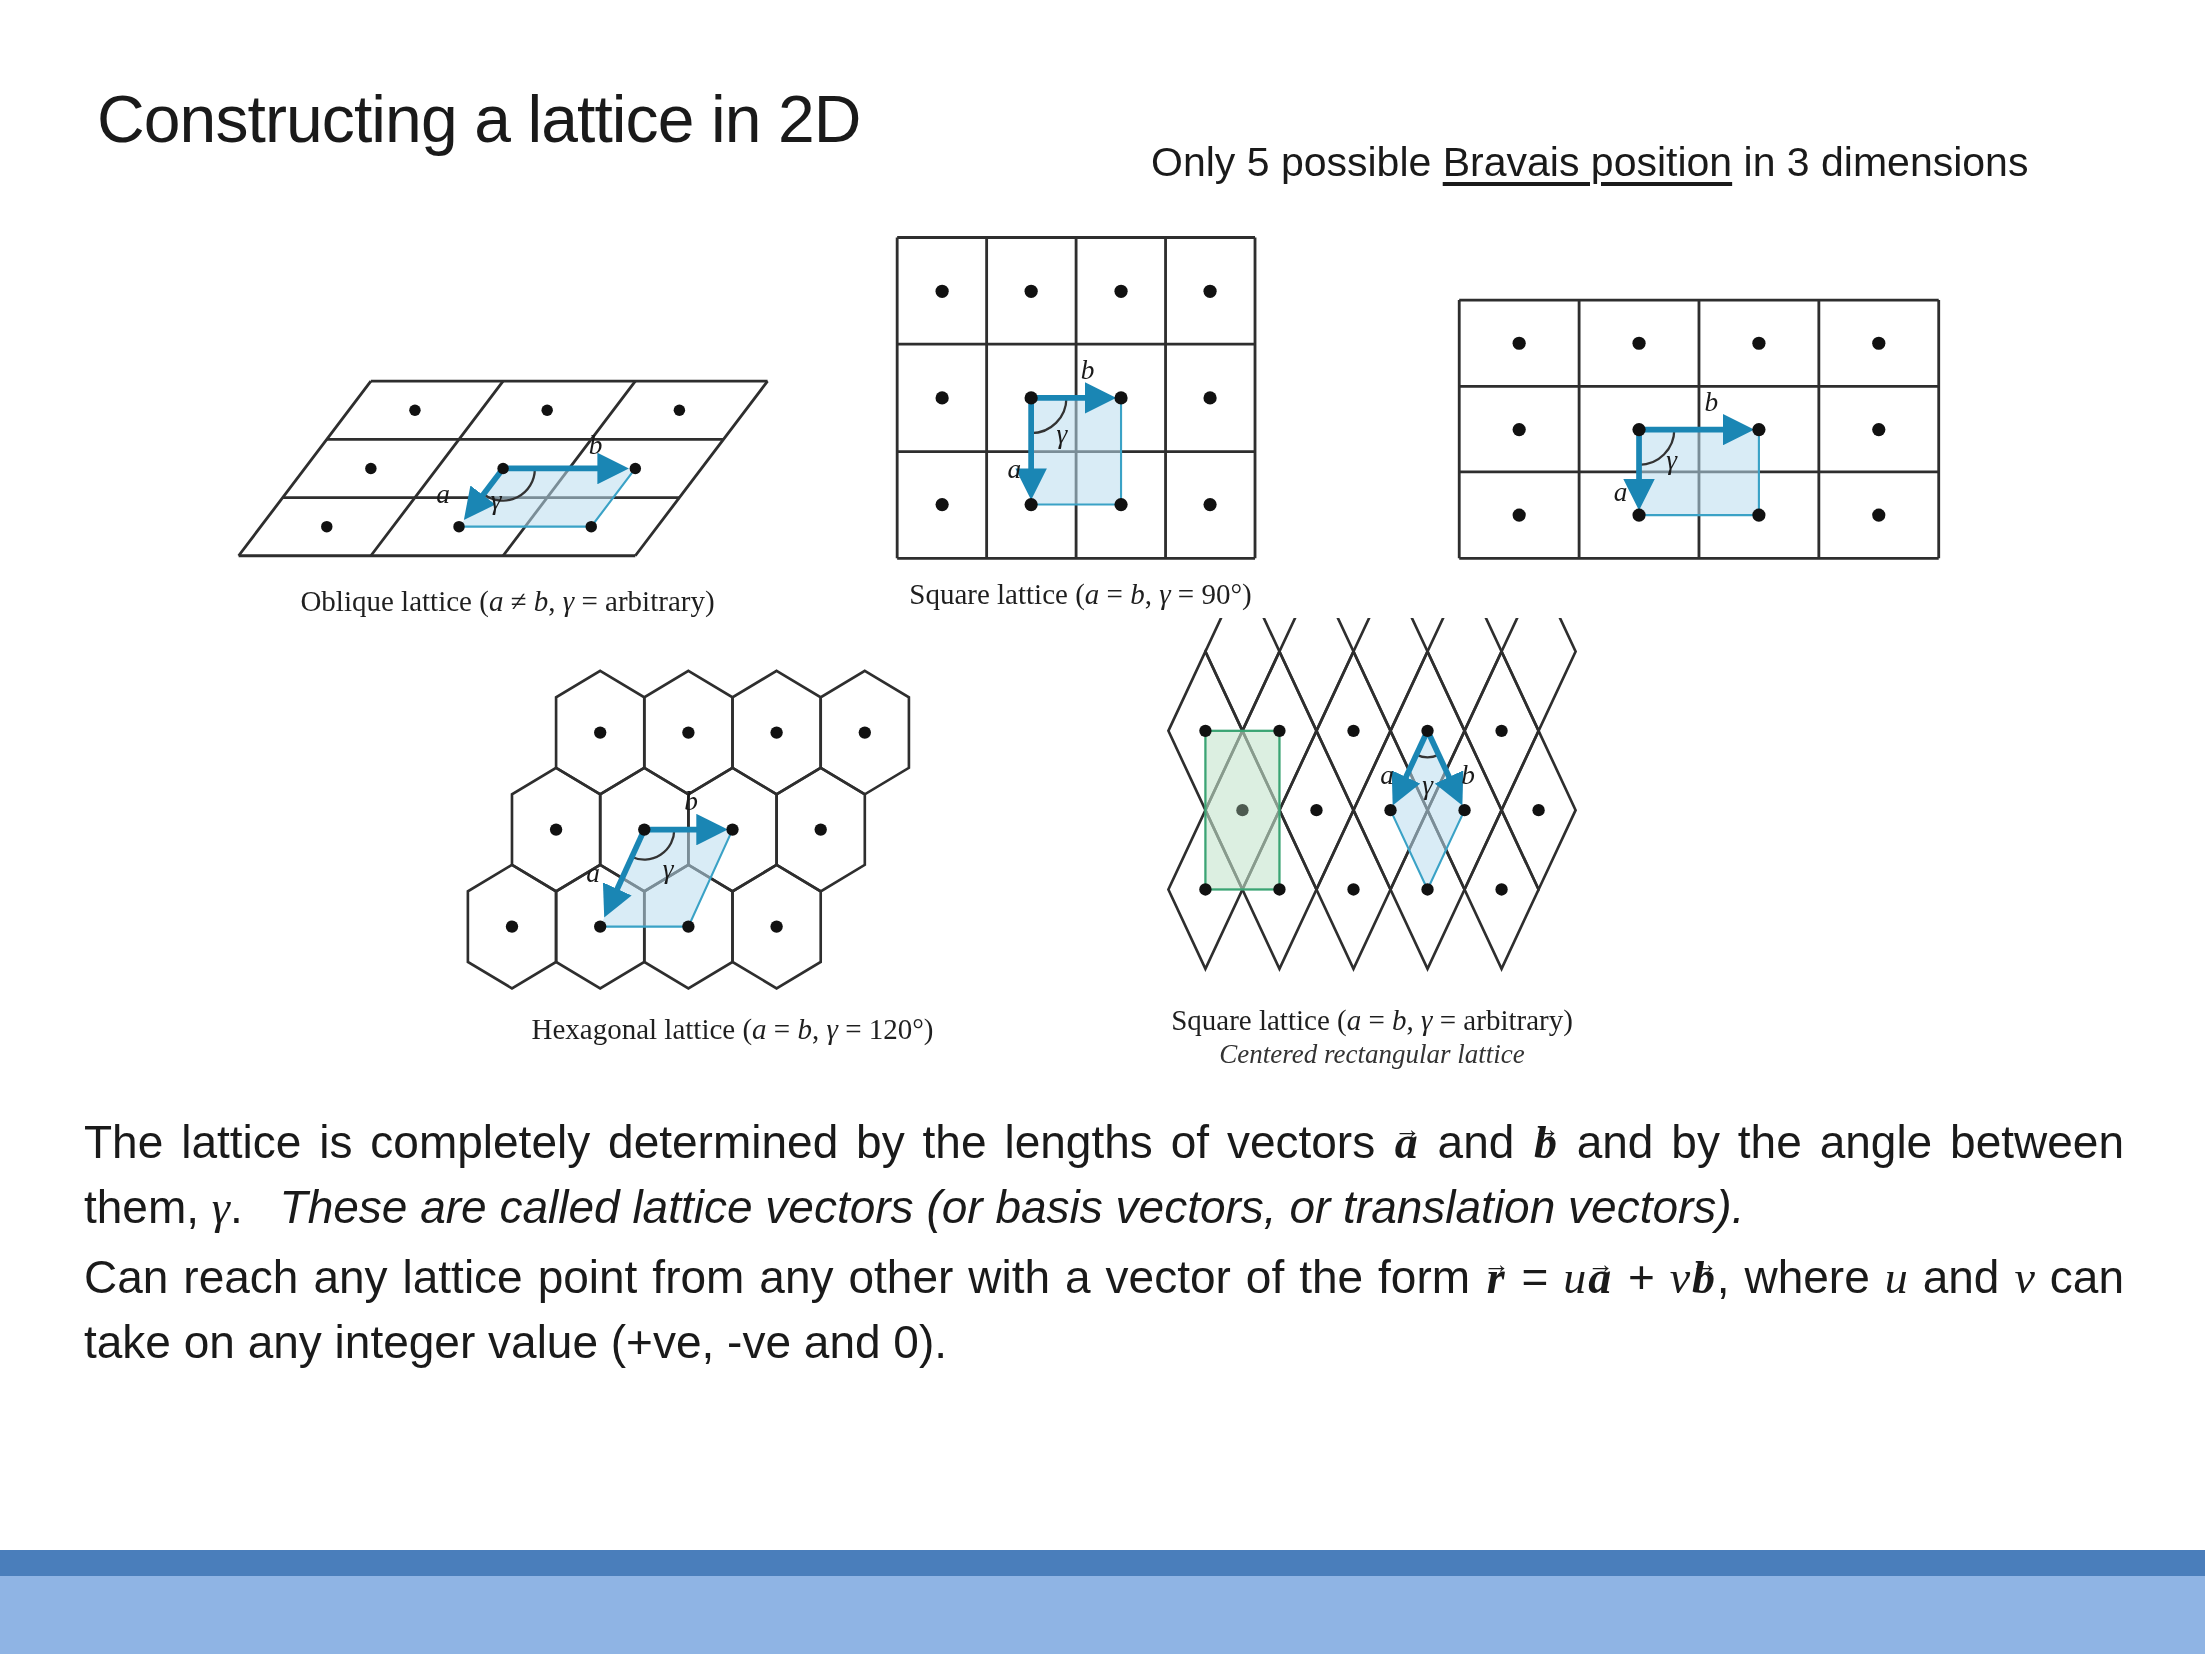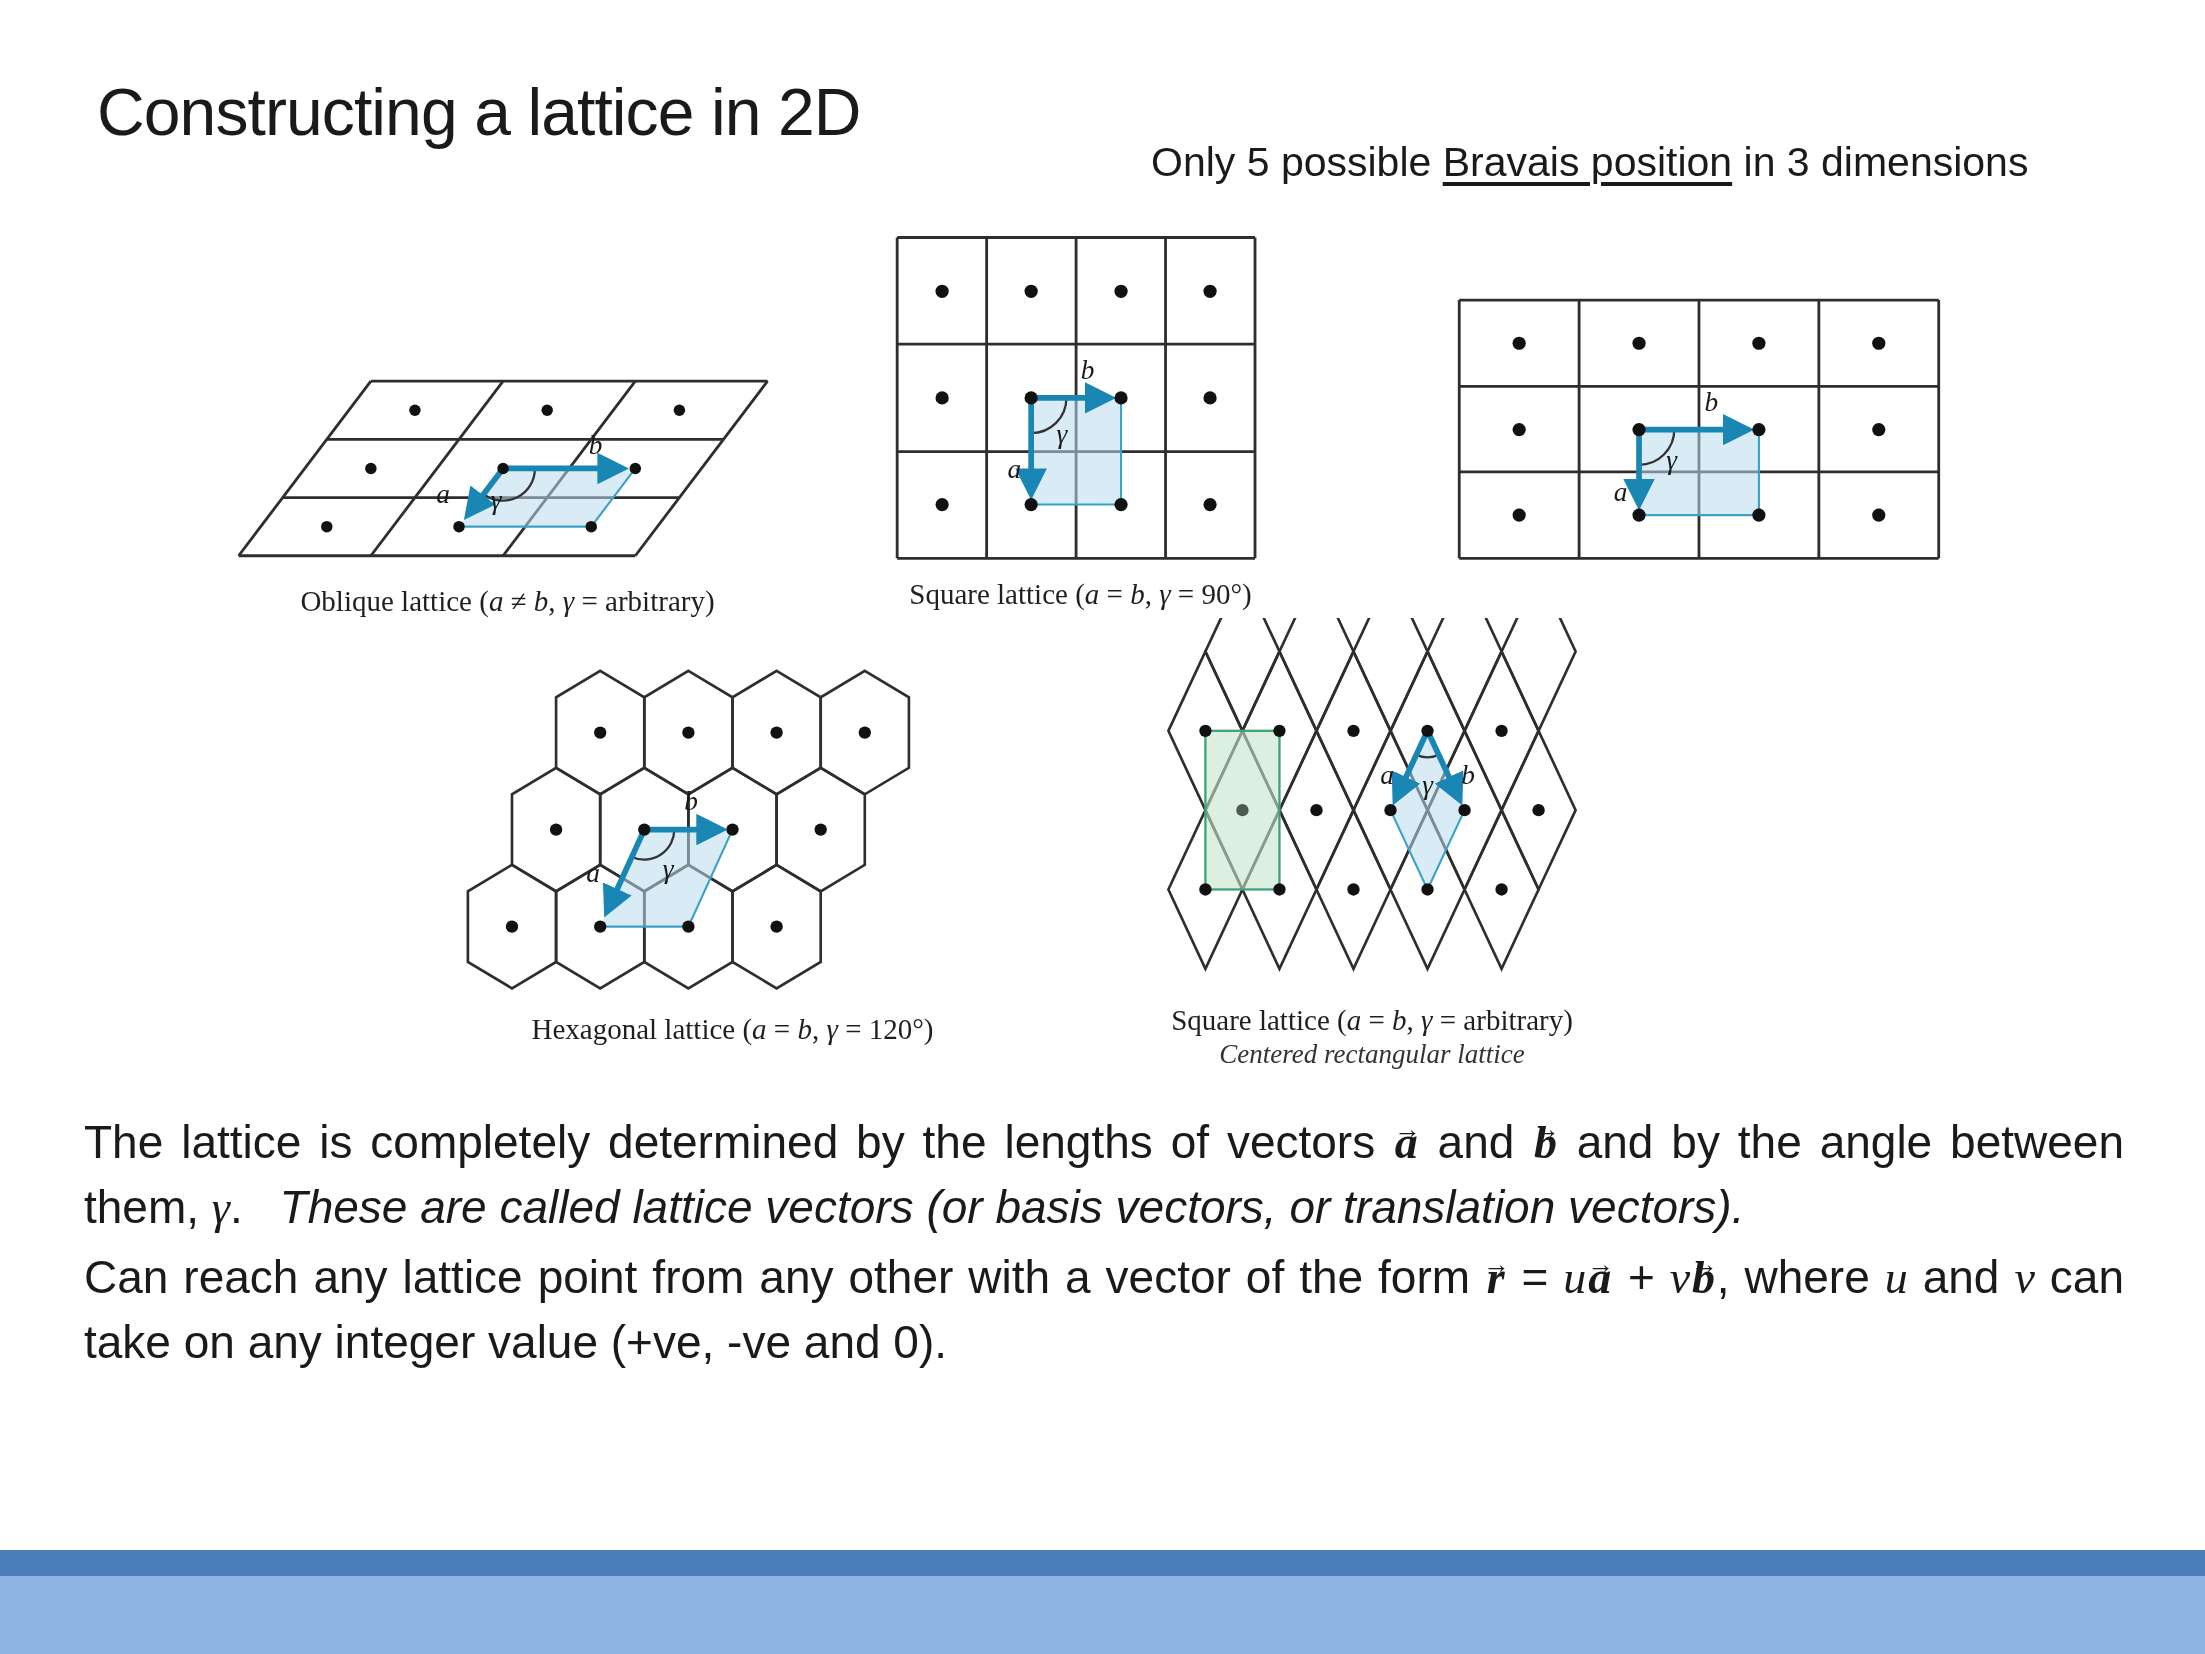--- a/index.html
+++ b/index.html
@@ -1,18 +1,18 @@
 <!DOCTYPE html>
 <html style="font-size:14px"><head>
 <meta charset="utf-8">
 <style>
   html,body{margin:0;padding:0;}
   .slide{position:relative;width:2206px;height:1654px;background:#ffffff;overflow:hidden;
          font-family:"Liberation Sans",sans-serif;color:#1a1a1a;}
-  .title{position:absolute;left:97px;top:74px;font-size:66px;font-weight:400;letter-spacing:-0.9px;}
+  .title{position:absolute;left:97px;top:81px;font-size:66px;font-weight:400;letter-spacing:-0.9px;}
   .subtitle{position:absolute;left:1151px;top:139px;font-size:41px;font-weight:400;}
   .fig{position:absolute;text-align:center;}
   .caption{font-family:"Liberation Serif",serif;font-size:29px;color:#1f1f1f;margin-top:7px;white-space:nowrap;}
   .subcaption{font-family:"Liberation Serif",serif;font-style:italic;font-size:27px;color:#333;margin-top:1.8px;white-space:nowrap;}
   .body-text{position:absolute;left:84px;top:1110px;width:2040px;font-size:46px;line-height:64px;}
   .body-text p{margin:0;text-align:justify;}
   .body-text p.p1{margin-bottom:5.3px;}
   .body-text p.p2{margin-bottom:14px;}
   .tok-b{font-weight:normal;text-align:center;}
   .tok-i{font-style:italic;margin-left:24px;}

